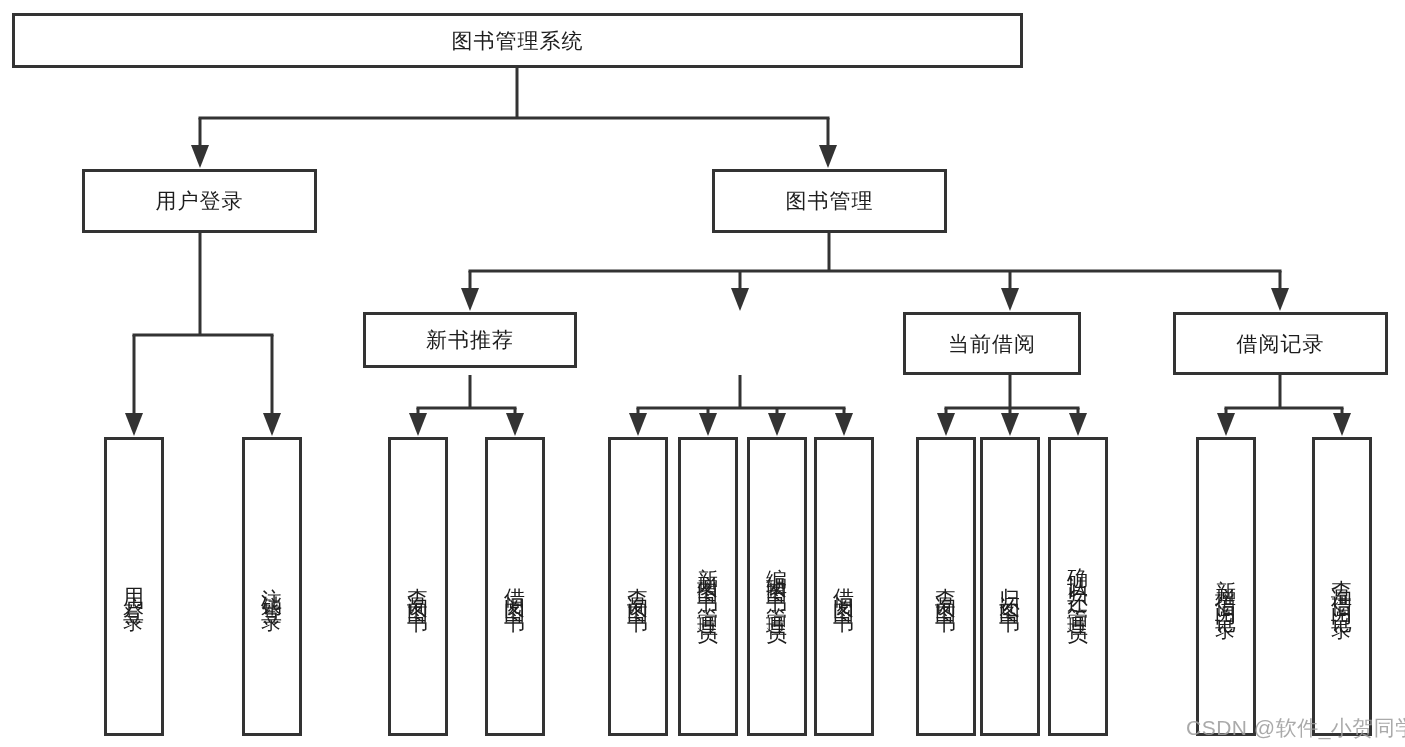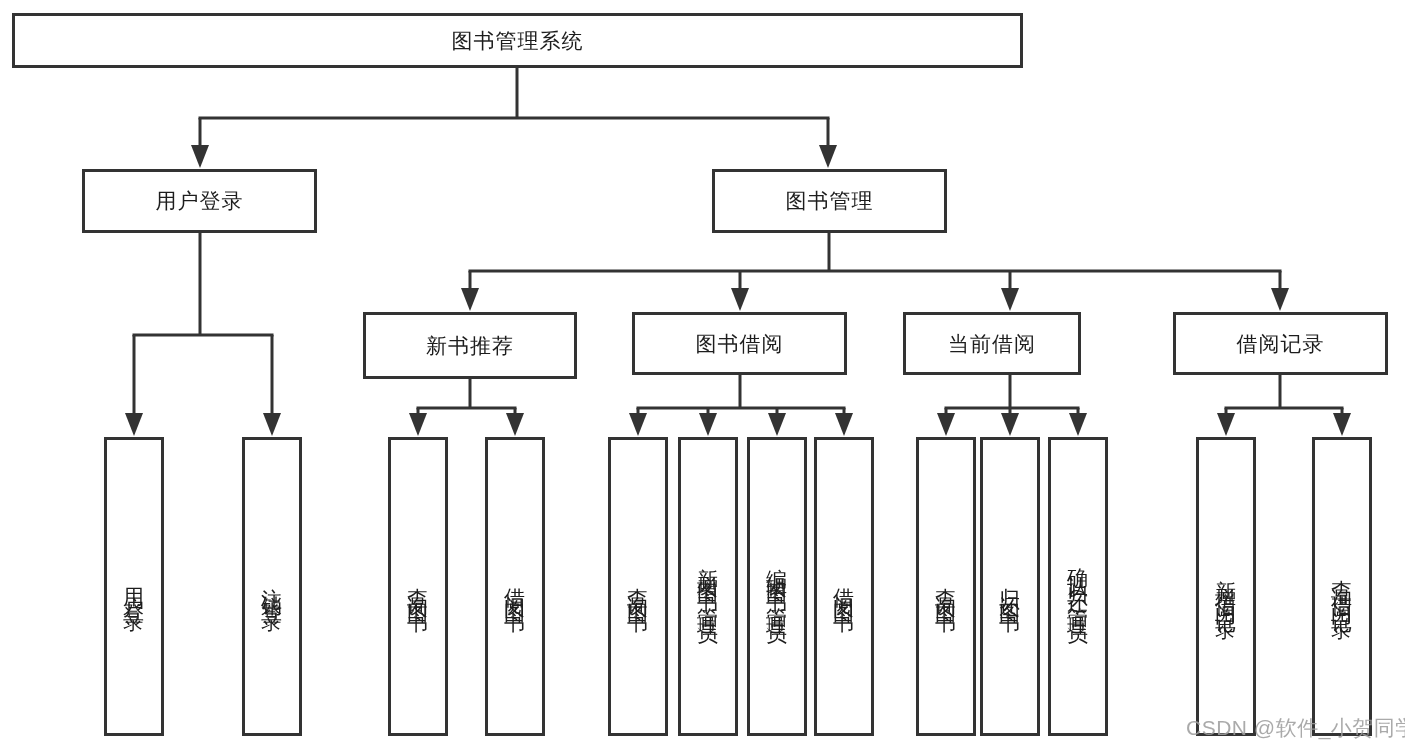--- a/index.html
+++ b/index.html
@@ -116,25 +116,22 @@
     <span>图书管理系统</span>
   </div>
 
   <div class="node hbox" style="left:82px;top:169px;width:235px;height:64px;">
     <span>用户登录</span>
   </div>
   <div class="node hbox" style="left:712px;top:169px;width:235px;height:64px;">
     <span>图书管理</span>
   </div>
 
-  <div class="node hbox" style="left:363px;top:312px;width:214px;height:67px;">
+  <div class="node hbox" style="left:363px;top:312px;width:214px;height:56px;">
     <span>新书推荐</span>
-  </div>
-  <div class="node hbox" style="left:632px;top:312px;width:215px;height:63px;">
-    <span>图书借阅</span>
   </div>
   <div class="node hbox" style="left:903px;top:312px;width:178px;height:63px;">
     <span>当前借阅</span>
   </div>
   <div class="node hbox" style="left:1173px;top:312px;width:215px;height:63px;">
     <span>借阅记录</span>
   </div>
 
   <div class="node" style="left:104px;top:437px;width:60px;height:299px;">
     <span class="vtext">用户登录</span>

